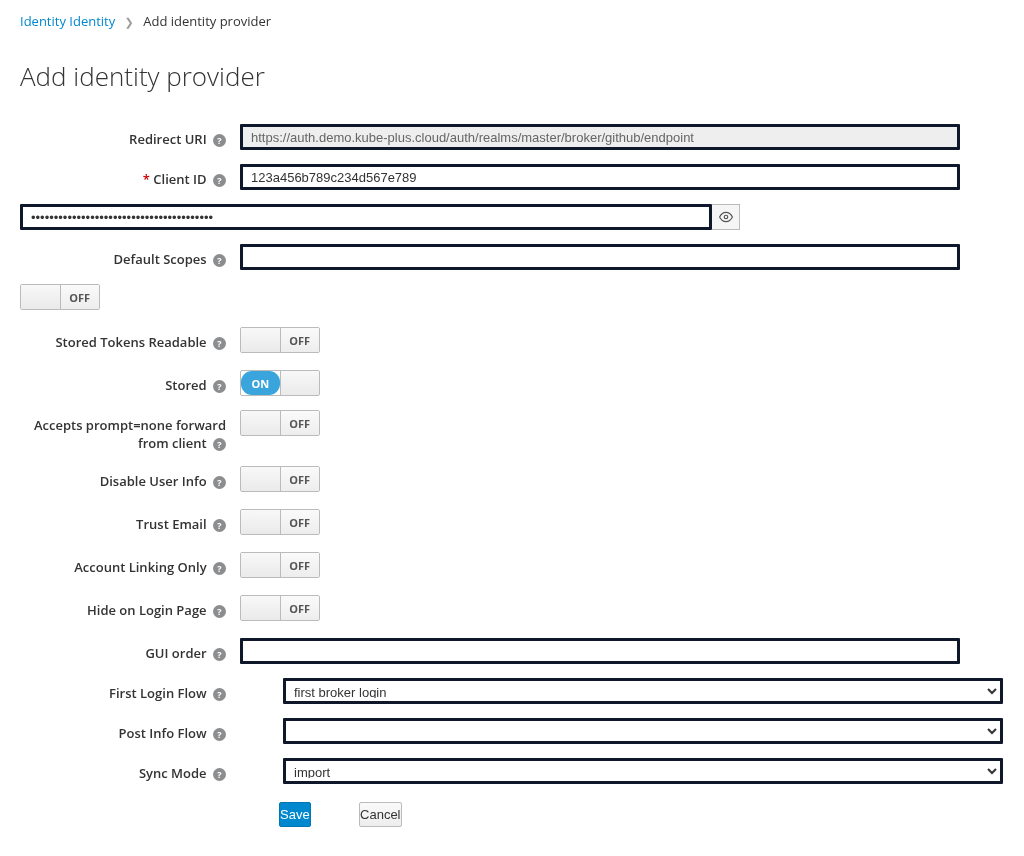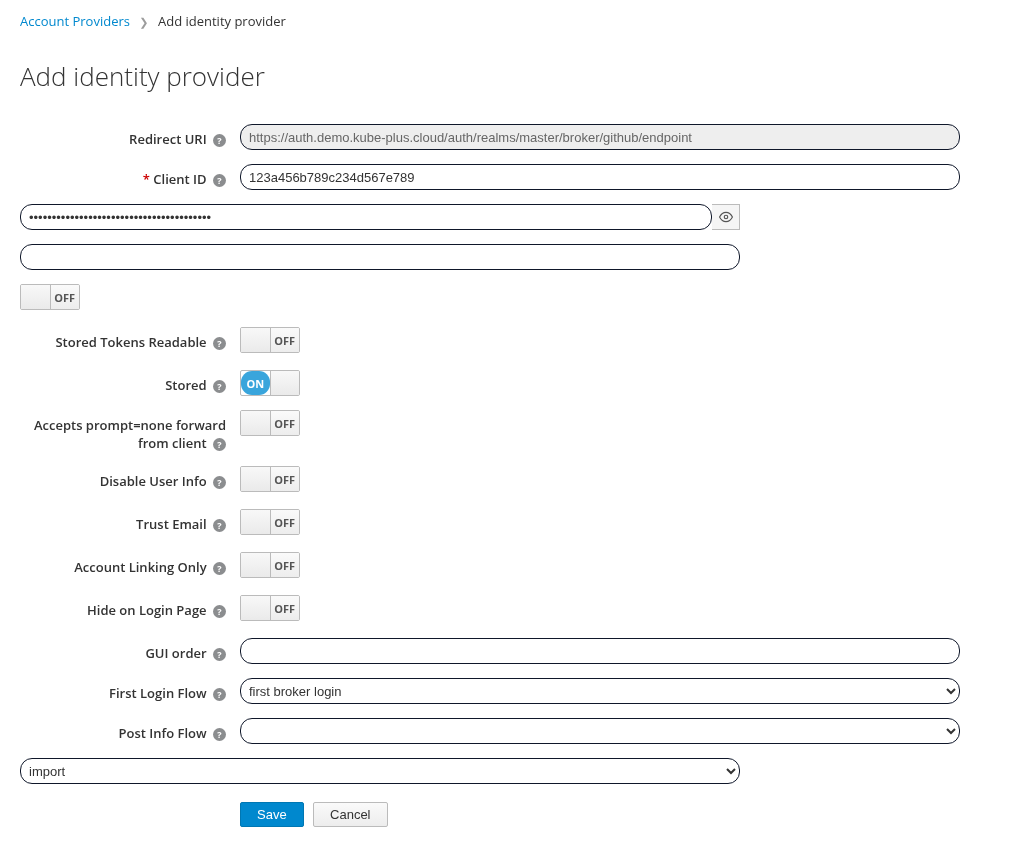--- a/index.html
+++ b/index.html
@@ -57,53 +57,54 @@
   cursor: help;
 }
 .control-col {
   flex: 1;
   max-width: 720px;
 }
 input[type="text"], input[type="password"], select {
   width: 100%;
   height: 26px;
   padding: 3px 8px;
-  border: 1px solid #0f172a;
-  border-radius: 12px;
+  border: 3px solid #0f172a;
+  border-radius: 1px;
   font-size: 13px;
   color: #333;
   background: #fff;
 }
 input[readonly] {
   background: #eee;
   color: #666;
 }
 select {
   padding: 3px 4px;
   background: #fff;
+  margin-left: 43px;
 }
 .input-group { display: flex; }
 .input-group input { flex: 1; }
 .input-addon {
   width: 28px;
   height: 26px;
   border: 1px solid #bbb;
   border-left: none;
   background: #f5f5f5;
   display: flex;
   align-items: center;
   justify-content: center;
   cursor: pointer;
   color: #555;
 }
 
 
 .switch {
   display: inline-flex;
-  width: 60px;
+  width: 80px;
   height: 26px;
   border: 1px solid #bbb;
   border-radius: 2px;
   overflow: hidden;
   cursor: pointer;
   font-size: 11px;
   font-weight: 700;
 }
 .switch .half {
   flex: 1;
@@ -125,43 +126,44 @@
   border-radius: 11px;
 }
 .switch.on .half.right {
   background: linear-gradient(#f8f8f8,#eaeaea);
   border-left: 1px solid #bbb;
 }
 
 
 .btn {
   display: inline-block;
-  padding: 4px 16px;
+  padding: 4px 0;
   font-size: 13px;
   border: 1px solid #bbb;
   background: linear-gradient(#fafafa,#ededed);
   border-radius: 2px;
   cursor: pointer;
   color: #333;
+  margin-left: 39px;
 }
 .btn-primary {
   background: #0088ce;
   border-color: #0077b3;
   color: #fff;
 }
 .btn-row { padding-top: 4px; }
 .btn-row .btn { margin-right: 6px; }
 </style>
 </head>
 <body>
 
 <div class="container">
 
   <div class="breadcrumb">
-    <a href="#">Account Providers</a>
+    <a href="#">Identity Identity</a>
     <span class="sep">❯</span>
     <span class="current">Add identity provider</span>
   </div>
 
   <h1 class="page-title">Add identity provider</h1>
 
   <div class="form-group">
     <div class="label-col">
       <span>Redirect URI</span>
       <span class="help-icon">?</span>
@@ -189,20 +191,24 @@
           <svg width="14" height="14" viewBox="0 0 24 24" fill="none" stroke="#555" stroke-width="2">
               <path d="M1 12s4-8 11-8 11 8 11 8-4 8-11 8-11-8-11-8z"></path>
               <circle cx="12" cy="12" r="3"></circle>
             </svg>
         </div>
       </div>
     </div>
   </div>
 
   <div class="form-group">
+    <div class="label-col">
+      <span>Default Scopes</span>
+      <span class="help-icon">?</span>
+    </div>
     <div class="control-col">
       <input type="text" value="" style="">
     </div>
   </div>
 
   <div class="form-group">
     <div class="control-col">
       <div class="switch off">
         <div class="half left"></div>
         <div class="half right">OFF</div>
@@ -329,20 +335,24 @@
       <span class="help-icon">?</span>
     </div>
     <div class="control-col">
       <select>
         <option></option>
       </select>
     </div>
   </div>
 
   <div class="form-group">
+    <div class="label-col">
+      <span>Sync Mode</span>
+      <span class="help-icon">?</span>
+    </div>
     <div class="control-col">
       <select>
         <option>import</option>
       </select>
     </div>
   </div>
 
   <div class="form-group">
     <div class="label-col"></div>
     <div class="control-col btn-row">

